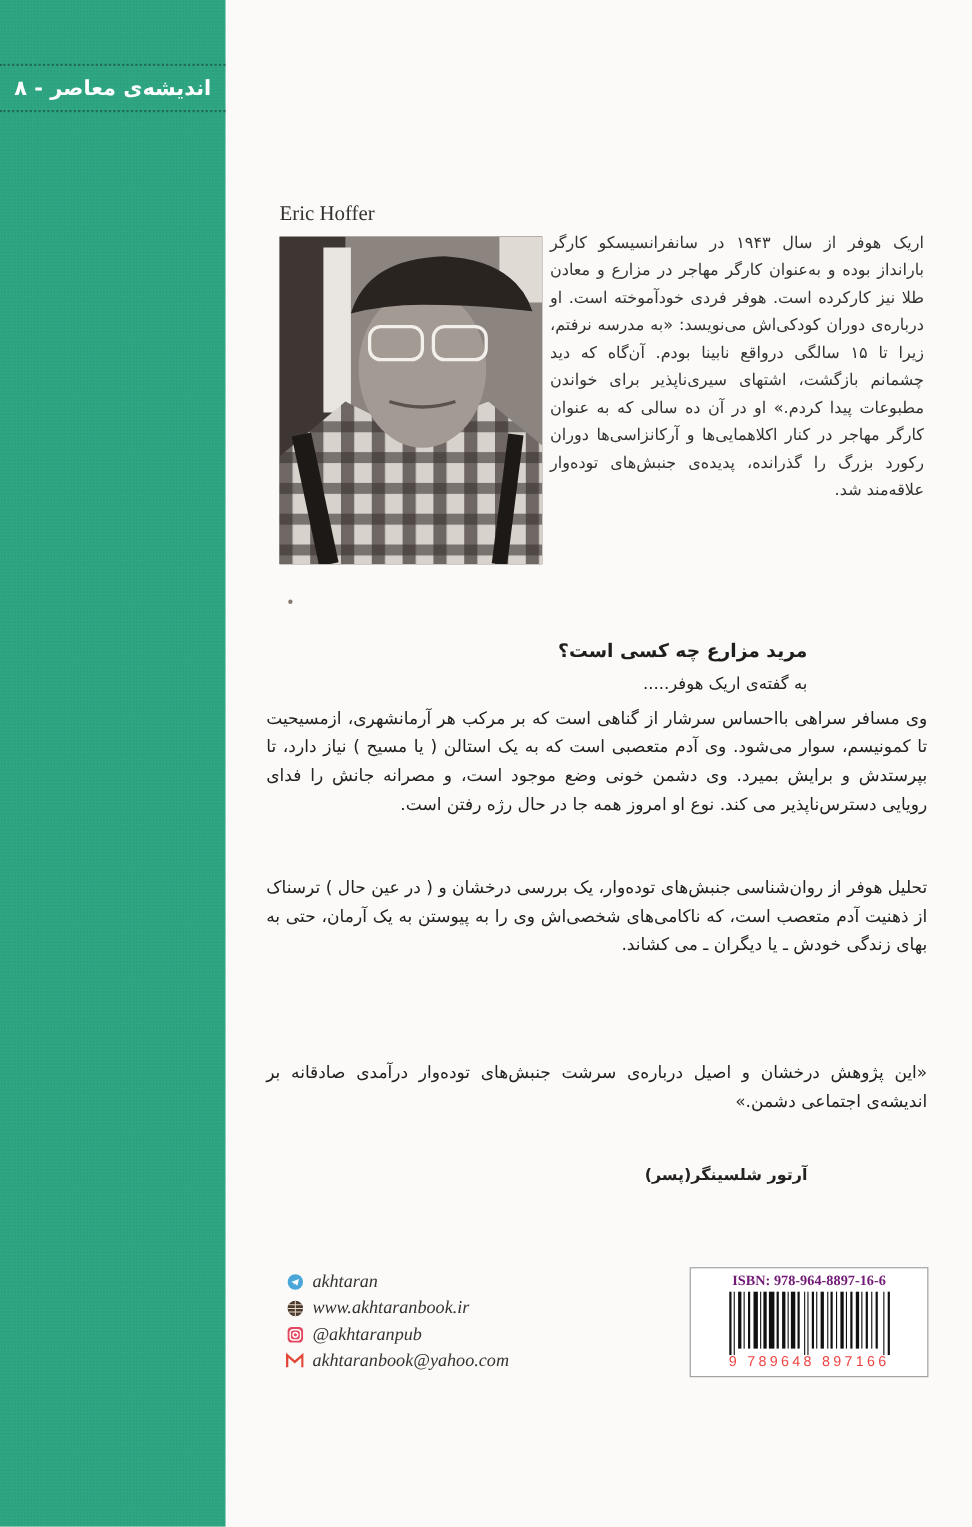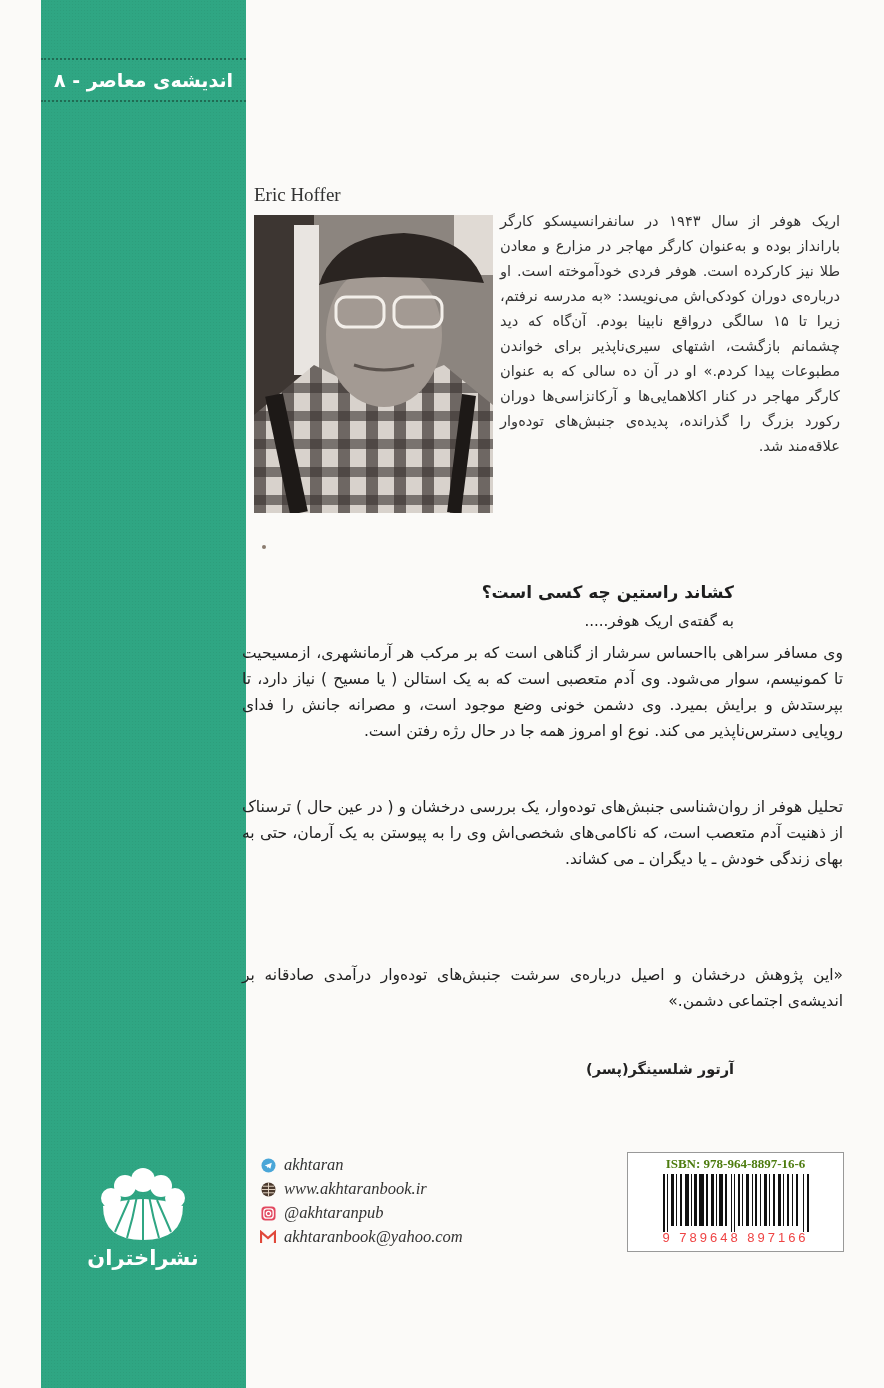--- a/index.html
+++ b/index.html
@@ -7,21 +7,20 @@
       width: 884px; height: 1388px; position: relative; overflow: hidden;
       background: #fbfaf8;
       font-family: "DejaVu Sans", sans-serif;
       color: #2b2b2b;
     }
     .spine {
       position: absolute; left: 0; top: 0; width: 205px; height: 1388px;
       background: #2fa683;
       background-image: radial-gradient(rgba(0,0,0,0.05) 1px, transparent 1px);
       background-size: 3px 3px;
-      margin-left: 41px;
     }
     .series-band {
       position: absolute; left: 0; top: 58px; width: 205px; height: 40px;
       border-top: 2px dotted rgba(20,60,45,0.55);
       border-bottom: 2px dotted rgba(20,60,45,0.55);
       display: flex; align-items: center; justify-content: center;
     }
     .series-title {
       color: #fff; font-weight: bold; font-size: 19px; direction: rtl;
       font-family: "DejaVu Sans", sans-serif;
@@ -73,55 +72,35 @@
       font-family: "Liberation Serif", serif; font-style: italic; font-size: 16.5px; color: #333;
     }
     .contact-row { display: flex; align-items: center; height: 24px; }
     .contact-row .ic { width: 16px; height: 16px; margin-right: 8px; display: inline-flex; align-items: center; justify-content: center; }
     .isbn-box {
       position: absolute; left: 627px; top: 1152px; width: 217px; height: 100px;
       border: 1px solid #999; background: #fff; box-sizing: border-box;
       display: flex; flex-direction: column; align-items: center; padding-top: 3px;
     }
     .isbn-text {
-      font-family: "Liberation Serif", serif; font-weight: bold; font-size: 13px; color: #4d7c0f; text-align: right;
+      font-family: "Liberation Serif", serif; font-weight: bold; font-size: 13px; color: #701a75; text-align: right;
     }
     .barcode { margin-top: 2px; }
     .barcode-num {
       font-family: "Liberation Sans", sans-serif; font-size: 13px; letter-spacing: 3px; color: #ef4444;
       margin-top: -2px;
     }
     .speck { position: absolute; width: 4px; height: 4px; background: #8a7b6f; border-radius: 50%; }
   </style>
 </head>
 <body>
 
 <div class="spine">
   <div class="series-band">
     <span class="series-title">اندیشه‌ی معاصر - ۸</span>
-  </div>
-  <div class="logo">
-    <svg width="92" height="80" viewBox="0 0 92 80">
-      <g fill="#fff">
-        <circle cx="46" cy="18" r="12"></circle>
-        <circle cx="28" cy="24" r="11"></circle>
-        <circle cx="64" cy="24" r="11"></circle>
-        <circle cx="14" cy="36" r="10"></circle>
-        <circle cx="78" cy="36" r="10"></circle>
-        <path d="M6 44 Q46 30 86 44 Q86 78 46 78 Q6 78 6 44 Z"></path>
-      </g>
-      <g stroke="#2fa683" stroke-width="2" fill="none">
-        <path d="M46 30 L46 78"></path>
-        <path d="M40 34 Q36 56 30 76"></path>
-        <path d="M52 34 Q56 56 62 76"></path>
-        <path d="M32 38 Q24 56 18 70"></path>
-        <path d="M60 38 Q68 56 74 70"></path>
-      </g>
-    </svg>
-    <span class="logo-text">نشراختران</span>
   </div>
 </div>
 
 <div class="author-en">Eric Hoffer</div>
 
 <div class="photo">
   <svg width="239" height="298" viewBox="0 0 239 298">
     <defs>
       <pattern id="plaid" width="28" height="28" patternUnits="userSpaceOnUse">
         <rect width="28" height="28" fill="#d8d2cc"></rect>
@@ -141,21 +120,21 @@
     <path d="M100 150 Q130 160 160 150" stroke="#5a524d" stroke-width="3" fill="none"></path>
     <path d="M20 180 L45 298" stroke="#1d1917" stroke-width="18"></path>
     <path d="M215 180 L200 298" stroke="#1d1917" stroke-width="14"></path>
   </svg>
 </div>
 
 <div class="bio">اریک هوفر از سال ۱۹۴۳ در سانفرانسیسکو کارگر بارانداز بوده و به‌عنوان کارگر مهاجر در مزارع و معادن طلا نیز کارکرده است. هوفر فردی خودآموخته است. او درباره‌ی دوران کودکی‌اش می‌نویسد: «به مدرسه نرفتم، زیرا تا ۱۵ سالگی درواقع نابینا بودم. آن‌گاه که دید چشمانم بازگشت، اشتهای سیری‌ناپذیر برای خواندن مطبوعات پیدا کردم.» او در آن ده سالی که به عنوان کارگر مهاجر در کنار اکلاهمایی‌ها و آرکانزاسی‌ها دوران رکورد بزرگ را گذرانده، پدیده‌ی جنبش‌های توده‌وار علاقه‌مند شد.</div>
 
 <div class="speck" style="left:262px; top:545px;"></div>
 
-<div class="heading">کشاند راستین چه کسی است؟</div>
+<div class="heading">مرید مزارع چه کسی است؟</div>
 <div class="subheading">به گفته‌ی اریک هوفر.....</div>
 
 <div class="para p1">وی مسافر سراهی بااحساس سرشار از گناهی است که بر مرکب هر آرمانشهری، ازمسیحیت تا کمونیسم، سوار می‌شود. وی آدم متعصبی است که به یک استالن ( یا مسیح ) نیاز دارد، تا بپرستدش و برایش بمیرد. وی دشمن خونی وضع موجود است، و مصرانه جانش را فدای رویایی دسترس‌ناپذیر می کند. نوع او امروز همه جا در حال رژه رفتن است.</div>
 <div class="para p2">تحلیل هوفر از روان‌شناسی جنبش‌های توده‌وار، یک بررسی درخشان و ( در عین حال ) ترسناک از ذهنیت آدم متعصب است، که ناکامی‌های شخصی‌اش وی را به پیوستن به یک آرمان، حتی به بهای زندگی خودش ـ یا دیگران ـ می کشاند.</div>
 <div class="para p3">«این پژوهش درخشان و اصیل درباره‌ی سرشت جنبش‌های توده‌وار درآمدی صادقانه بر اندیشه‌ی اجتماعی دشمن.»</div>
 <div class="quote-author">آرتور شلسینگر(پسر)</div>
 
 <div class="contacts">
   <div class="contact-row">
     <span class="ic">

